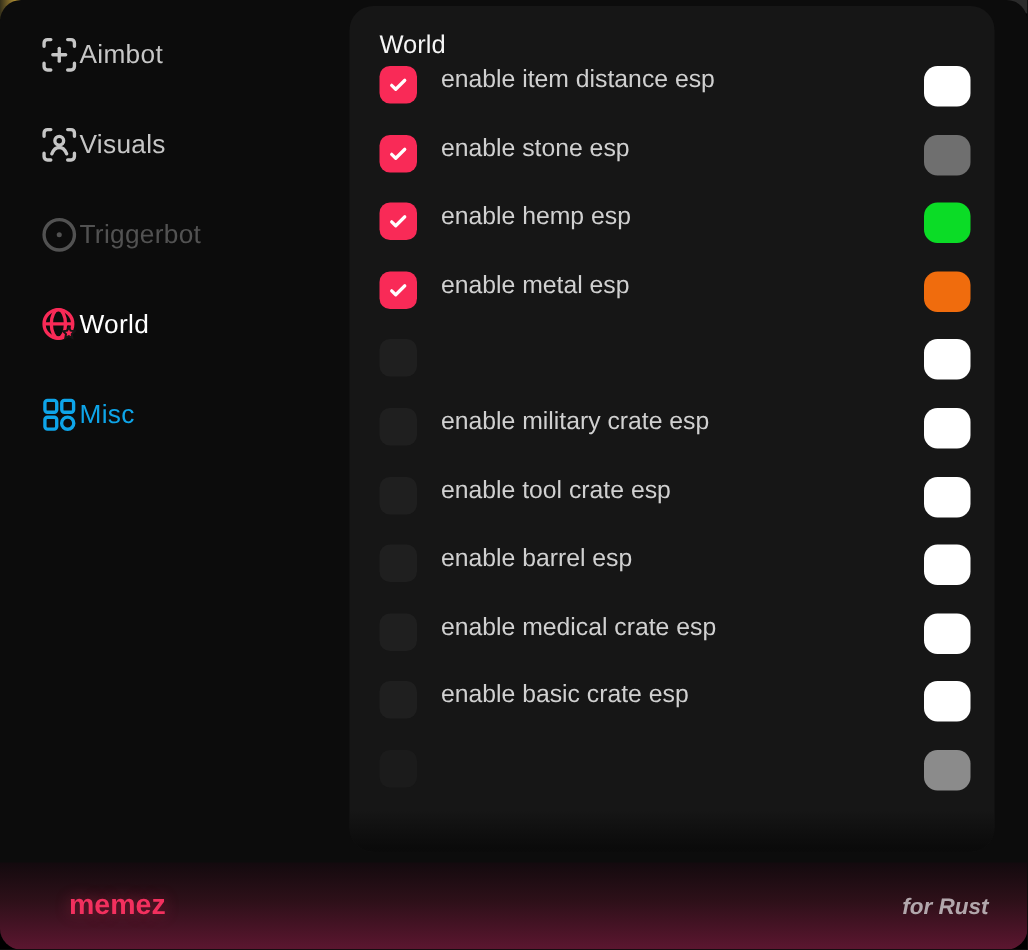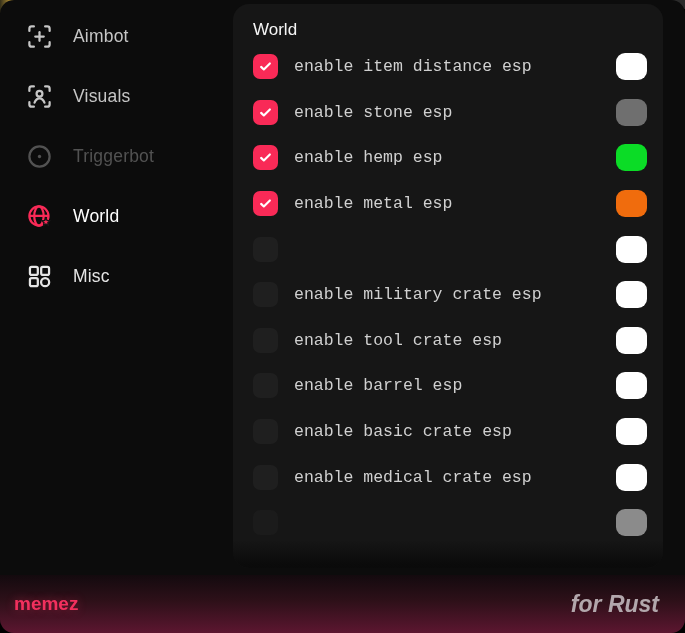--- a/index.html
+++ b/index.html
@@ -10,56 +10,56 @@
   }
   
   .game-blob-left{position:absolute;top:0;left:0;width:28px;height:13px;
     background:linear-gradient(90deg,#35301a 0%,#c9a23a 45%,#8a7a28 80%,#1a1a12 100%);}
   .game-blob-right{position:absolute;top:0;right:0;width:70px;height:9px;background:#2b2b2b;}
 
   .window{position:absolute;inset:0;background:#0c0c0c;border-radius:14px;overflow:hidden;}
 
   
   .sidebar{position:absolute;left:0;top:6px;width:233px;}
-  .sidebar-item{height:60px;display:flex;align-items:center;padding-left:26px;gap:20px;cursor:pointer;}
+  .sidebar-item{height:60px;display:flex;align-items:center;padding-left:26px;cursor:pointer;}
   .sidebar-item .icon{width:27px;height:27px;flex:none;display:flex;}
   .sidebar-item .icon svg{width:27px;height:27px;}
   .sidebar-item .side-label{font-size:17.5px;letter-spacing:.2px;}
   .tone-bright{color:#c6c6c6;}
   .tone-dim{color:#525252;}
-  .tone-medium{color:#e5e5e5;}
+  .tone-medium{color:#0ea5e9;}
   .sidebar-item.active{color:#ffffff;}
   .sidebar-item.active .icon{color:var(--accent);}
 
   
   .panel{position:absolute;left:233px;top:4px;width:430px;height:564px;
     background:#161616;border-radius:16px;box-sizing:border-box;
     padding:0 16px 0 20px;overflow:hidden;}
   .panel::after{content:"";position:absolute;left:0;right:0;bottom:0;height:28px;
     background:linear-gradient(180deg,rgba(16,16,16,0) 0%,rgba(10,10,10,.95) 90%);
     pointer-events:none;}
   .panel-title{margin-top:16px;height:22px;font-size:17px;font-weight:500;color:#f5f5f5;}
   .rows{margin-top:2px;}
-  .row{height:45.6px;display:flex;align-items:center;font-family:Liberation Mono, monospace;}
+  .row{height:45.6px;display:flex;}
   .checkbox{width:25px;height:25px;border-radius:7px;background:#1f1f1f;flex:none;
     display:flex;align-items:center;justify-content:center;cursor:pointer;}
   .checkbox svg{display:none;width:15px;height:15px;}
   .checkbox.checked{background:var(--accent);}
   .checkbox.checked svg{display:block;}
   .row-label{margin-left:16px;font-size:16.5px;color:#d0d0d0;}
   .swatch{margin-left:auto;width:31px;height:27px;border-radius:9px;cursor:pointer;flex:none;}
   .row.partial{opacity:.5;}
 
   
   .footer{position:absolute;left:0;right:0;bottom:0;height:58px;
     background:linear-gradient(180deg,#130a0e 0%,#2e1019 45%,#5c1630 100%);
     display:flex;align-items:center;}
-  .brand{margin-left:14px;font-size:19px;font-weight:bold;color:#f2305e;
+  .brand{margin-left:46px;font-size:19px;font-weight:bold;color:#f2305e;
     text-shadow:0 0 10px rgba(242,48,94,.4);}
-  .tagline{margin-left:auto;margin-right:26px;font-size:23px;font-style:italic;
+  .tagline{margin-left:auto;margin-right:26px;font-size:15px;font-style:italic;
     font-weight:bold;color:#b2a7ac;}
 </style>
 </head>
 <body style="--accent: #f92a57;">
 
 <div class="game-blob-left"></div>
 <div class="game-blob-right"></div>
 
 <div class="window">
 
@@ -176,26 +176,26 @@
     <span class="row-label">enable tool crate esp</span>
     <span class="swatch" style="background: rgb(255, 255, 255);"></span>
   </div>
         <div class="row">
     <span class="checkbox"></span>
     <span class="row-label">enable barrel esp</span>
     <span class="swatch" style="background: rgb(255, 255, 255);"></span>
   </div>
         <div class="row">
     <span class="checkbox"></span>
+    <span class="row-label">enable medical crate esp</span>
+    <span class="swatch" style="background: rgb(255, 255, 255);"></span>
+  </div>
+        <div class="row">
+    <span class="checkbox"></span>
     <span class="row-label">enable basic crate esp</span>
-    <span class="swatch" style="background: rgb(255, 255, 255);"></span>
-  </div>
-        <div class="row">
-    <span class="checkbox"></span>
-    <span class="row-label">enable medical crate esp</span>
     <span class="swatch" style="background: rgb(255, 255, 255);"></span>
   </div>
         <div class="row partial">
     <span class="checkbox"></span>
     <span class="row-label"></span>
     <span class="swatch" style="background: rgb(255, 255, 255);"></span>
   </div>
       </div>
   </section>
 

